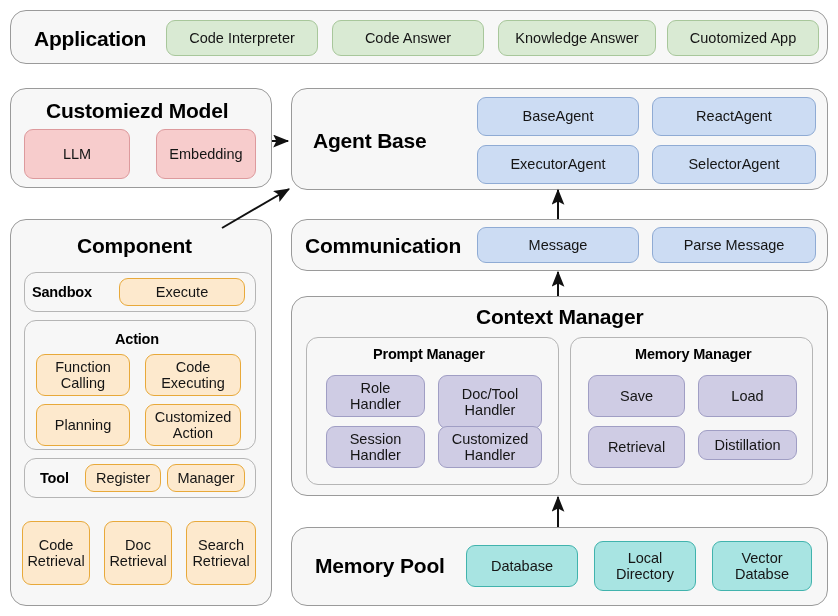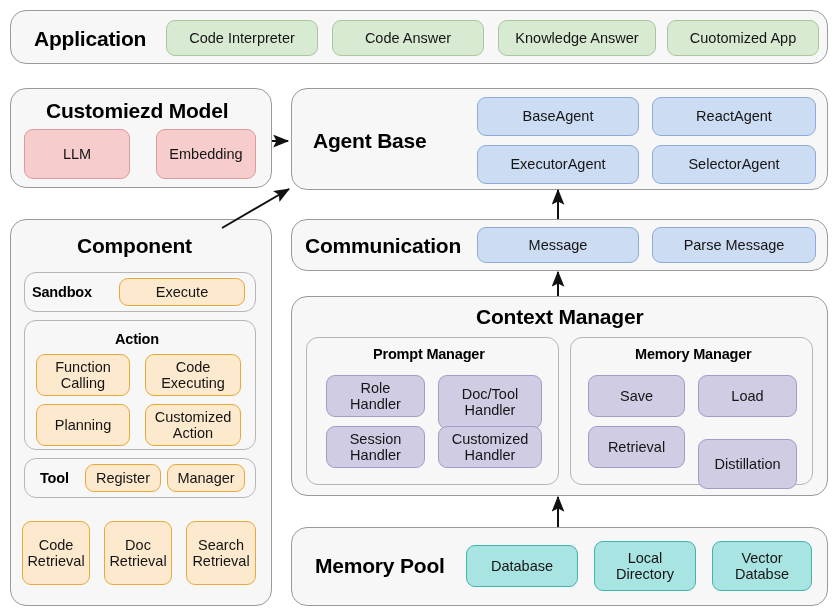--- a/index.html
+++ b/index.html
@@ -193,21 +193,21 @@
 Handler</div>
   <div class="chip purple" style="left:438px; top:426px; width:104px; height:42px;">Customized
 Handler</div>
 
   <div class="subpanel" style="left:570px; top:337px; width:243px; height:148px;">
   </div>
   <div class="group-title sub-title" style="left:635px; top:346px;">Memory Manager</div>
   <div class="chip purple" style="left:588px; top:375px; width:97px; height:42px;">Save</div>
   <div class="chip purple" style="left:698px; top:375px; width:99px; height:42px;">Load</div>
   <div class="chip purple" style="left:588px; top:426px; width:97px; height:42px;">Retrieval</div>
-  <div class="chip purple" style="left:698px; top:439px; width:99px; height:50px;">Distillation</div>
+  <div class="chip purple" style="left:698px; top:430px; width:99px; height:30px;">Distillation</div>
 
   <div class="panel" style="left:291px; top:527px; width:537px; height:79px;">
   </div>
   <div class="group-title section-title" style="left:315px; top:554px;">Memory Pool</div>
   <div class="chip teal" style="left:466px; top:545px; width:112px; height:42px;">Database</div>
   <div class="chip teal" style="left:594px; top:541px; width:102px; height:50px;">Local
 Directory</div>
   <div class="chip teal" style="left:712px; top:541px; width:100px; height:50px;">Vector
 Databse</div>
 

